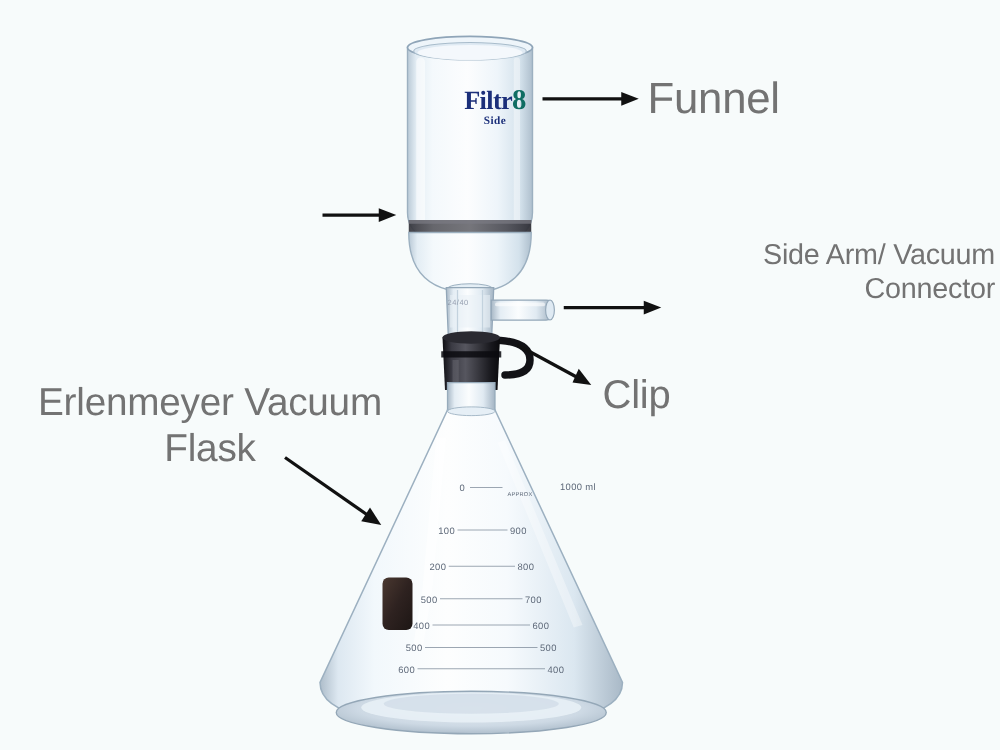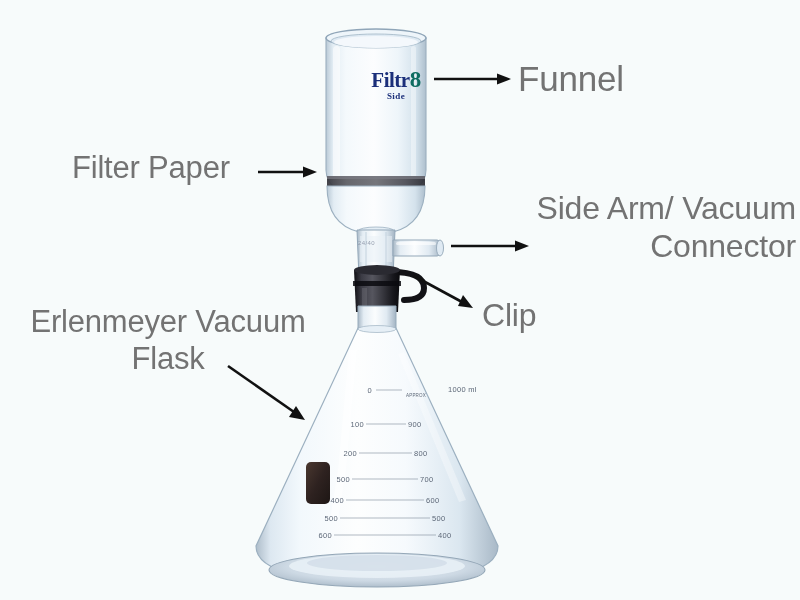--- a/index.html
+++ b/index.html
@@ -46,21 +46,21 @@
     font-size: 35px;
   }
   #lbl-filter-paper {
     left: 72px;
     top: 150px;
     font-size: 31px;
   }
   #lbl-sidearm {
     left: 466px;
     top: 190px;
-    font-size: 32px;
+    font-size: 23px;
     width: 330px;
     text-align: right;
   }
   #lbl-clip {
     left: 482px;
     top: 297px;
     font-size: 32px;
   }
   #lbl-flask {
     left: 8px;
@@ -317,21 +317,20 @@
   <div class="grad-text grad-right" style="left:426px; top:496px;">600</div>
 
   <div class="grad-text grad-left" style="left:306px; top:514px; width:32px;">500</div>
   <div class="grad-text grad-right" style="left:432px; top:514px;">500</div>
 
   <div class="grad-text grad-left" style="left:300px; top:531px; width:32px;">600</div>
   <div class="grad-text grad-right" style="left:438px; top:531px;">400</div>
 
   <div class="label" id="lbl-funnel">Funnel</div>
 
-  <div class="label" id="lbl-filter-paper">Filter Paper</div>
 
   <div class="label two-line" id="lbl-sidearm">Side Arm/ Vacuum
 Connector</div>
 
   <div class="label" id="lbl-clip">Clip</div>
 
   <div class="label two-line" id="lbl-flask">Erlenmeyer Vacuum
 Flask</div>
 
 </div>

